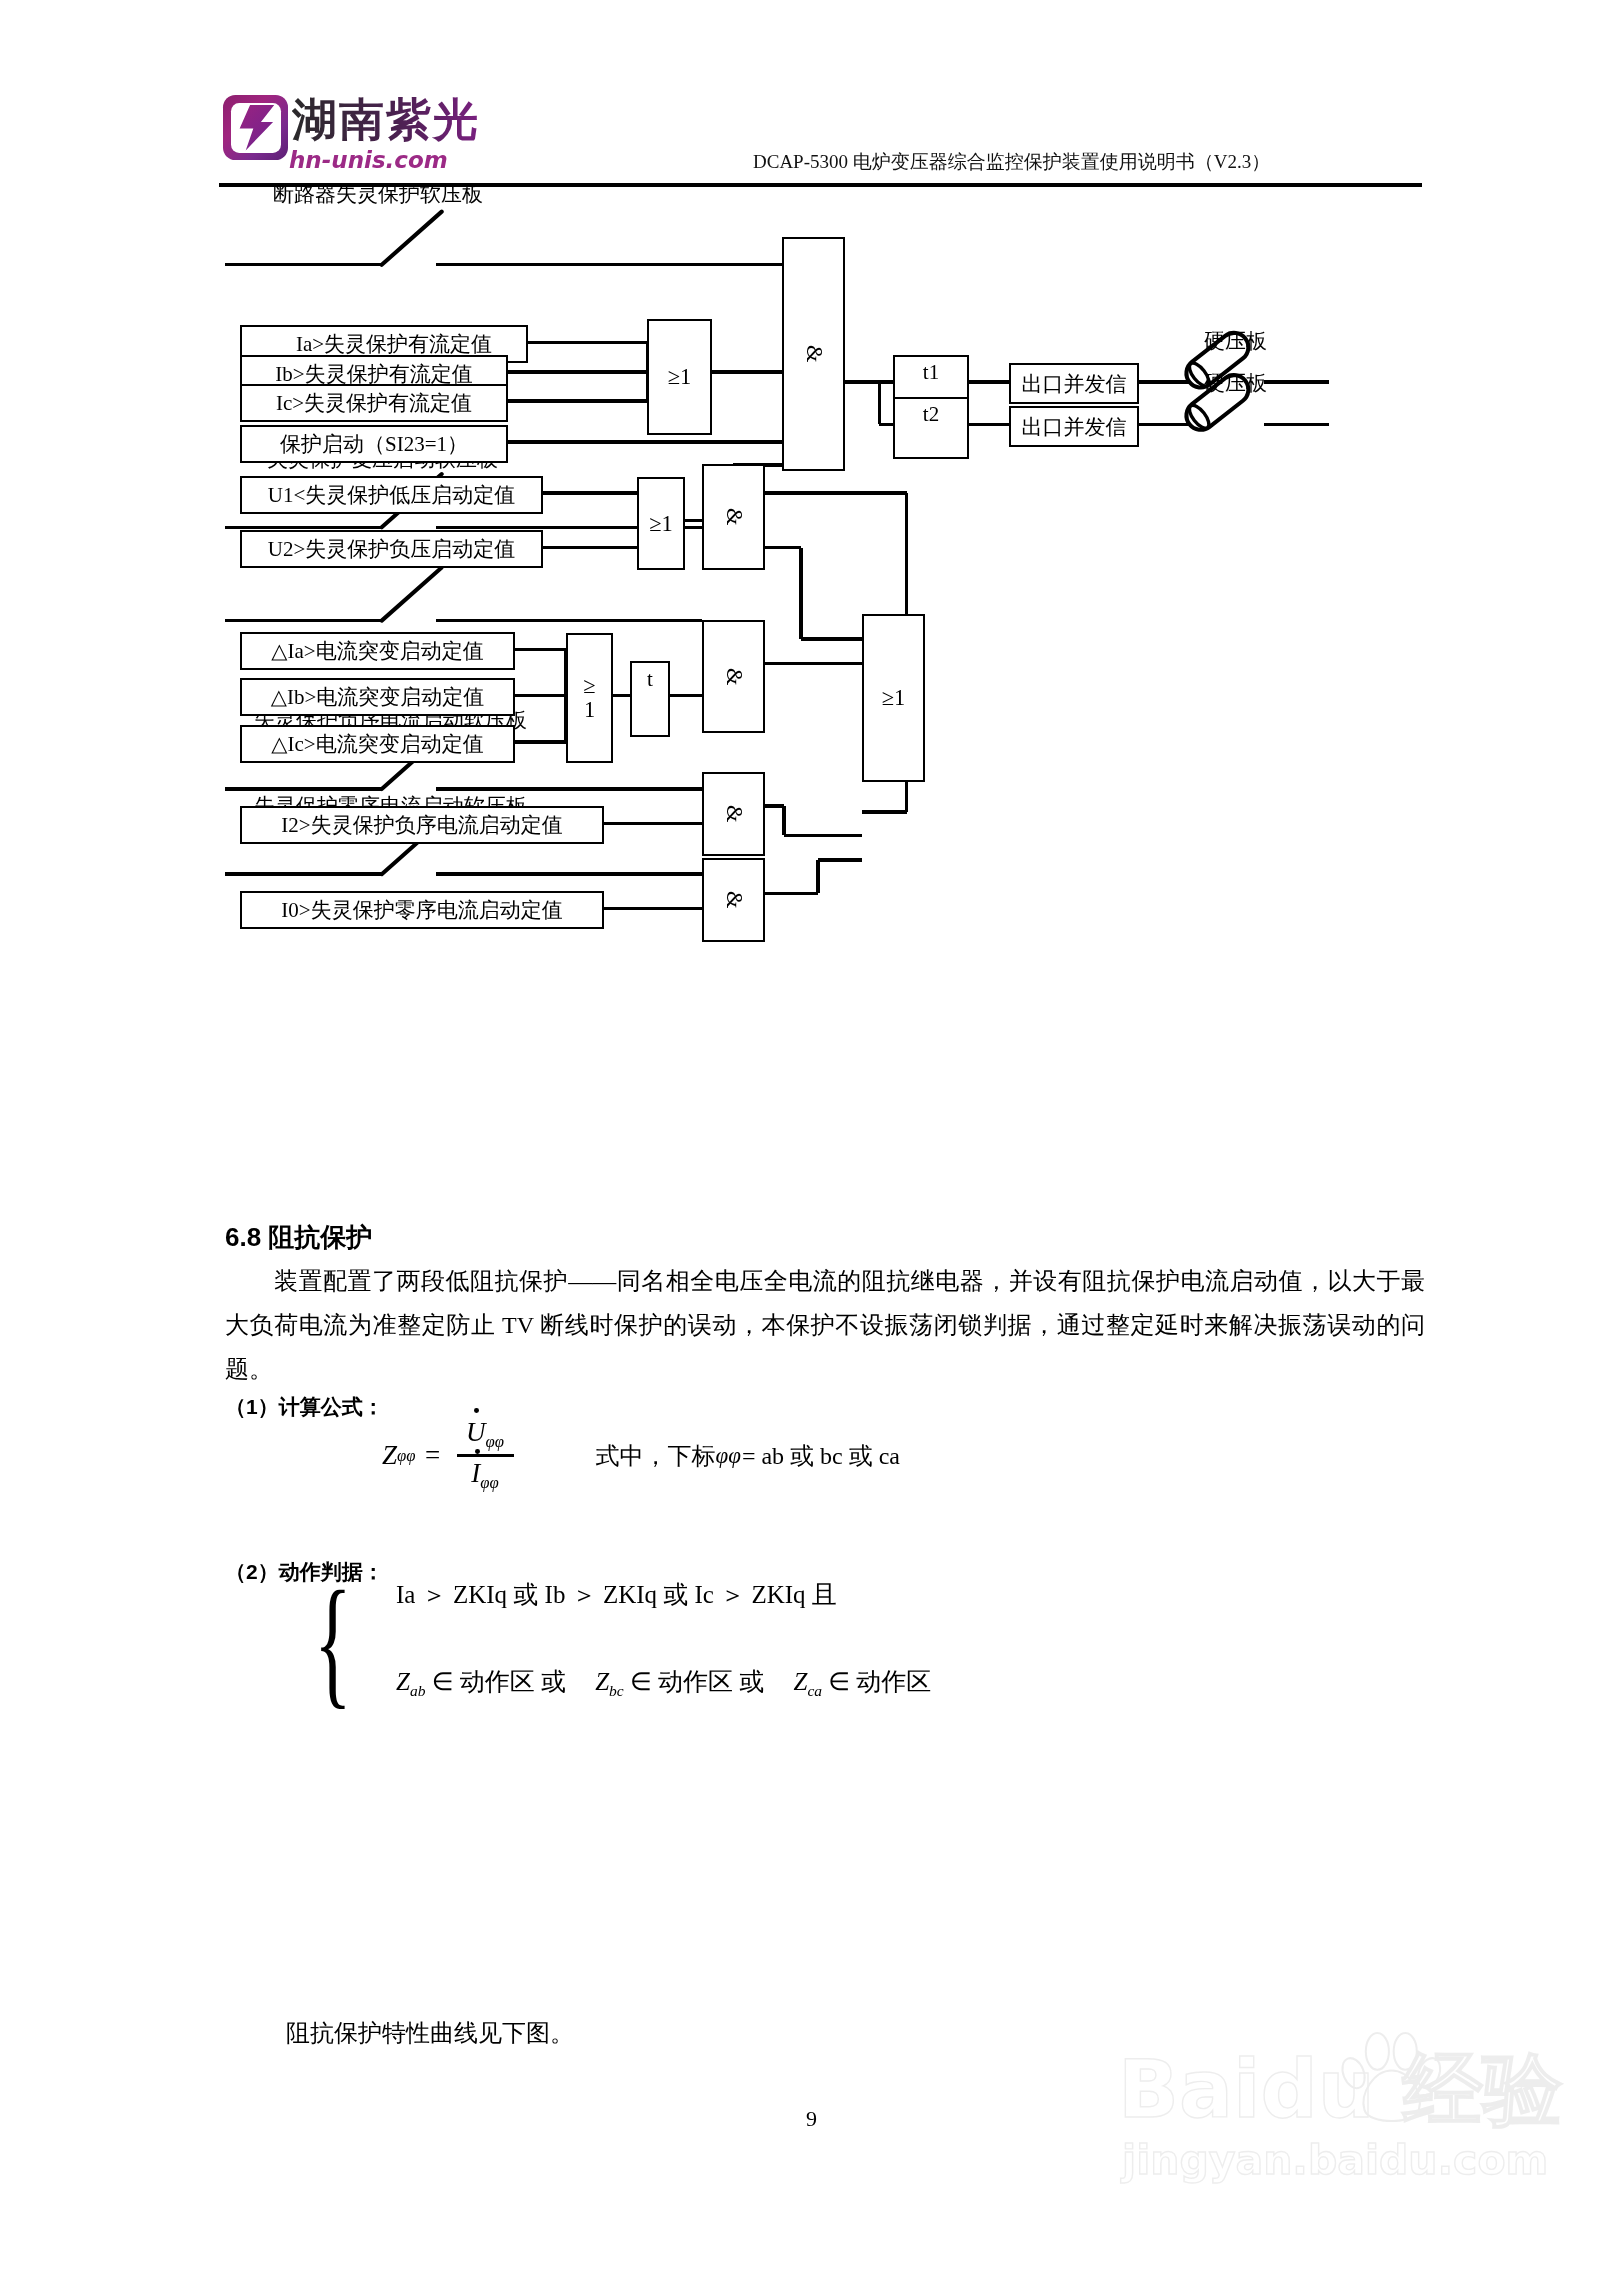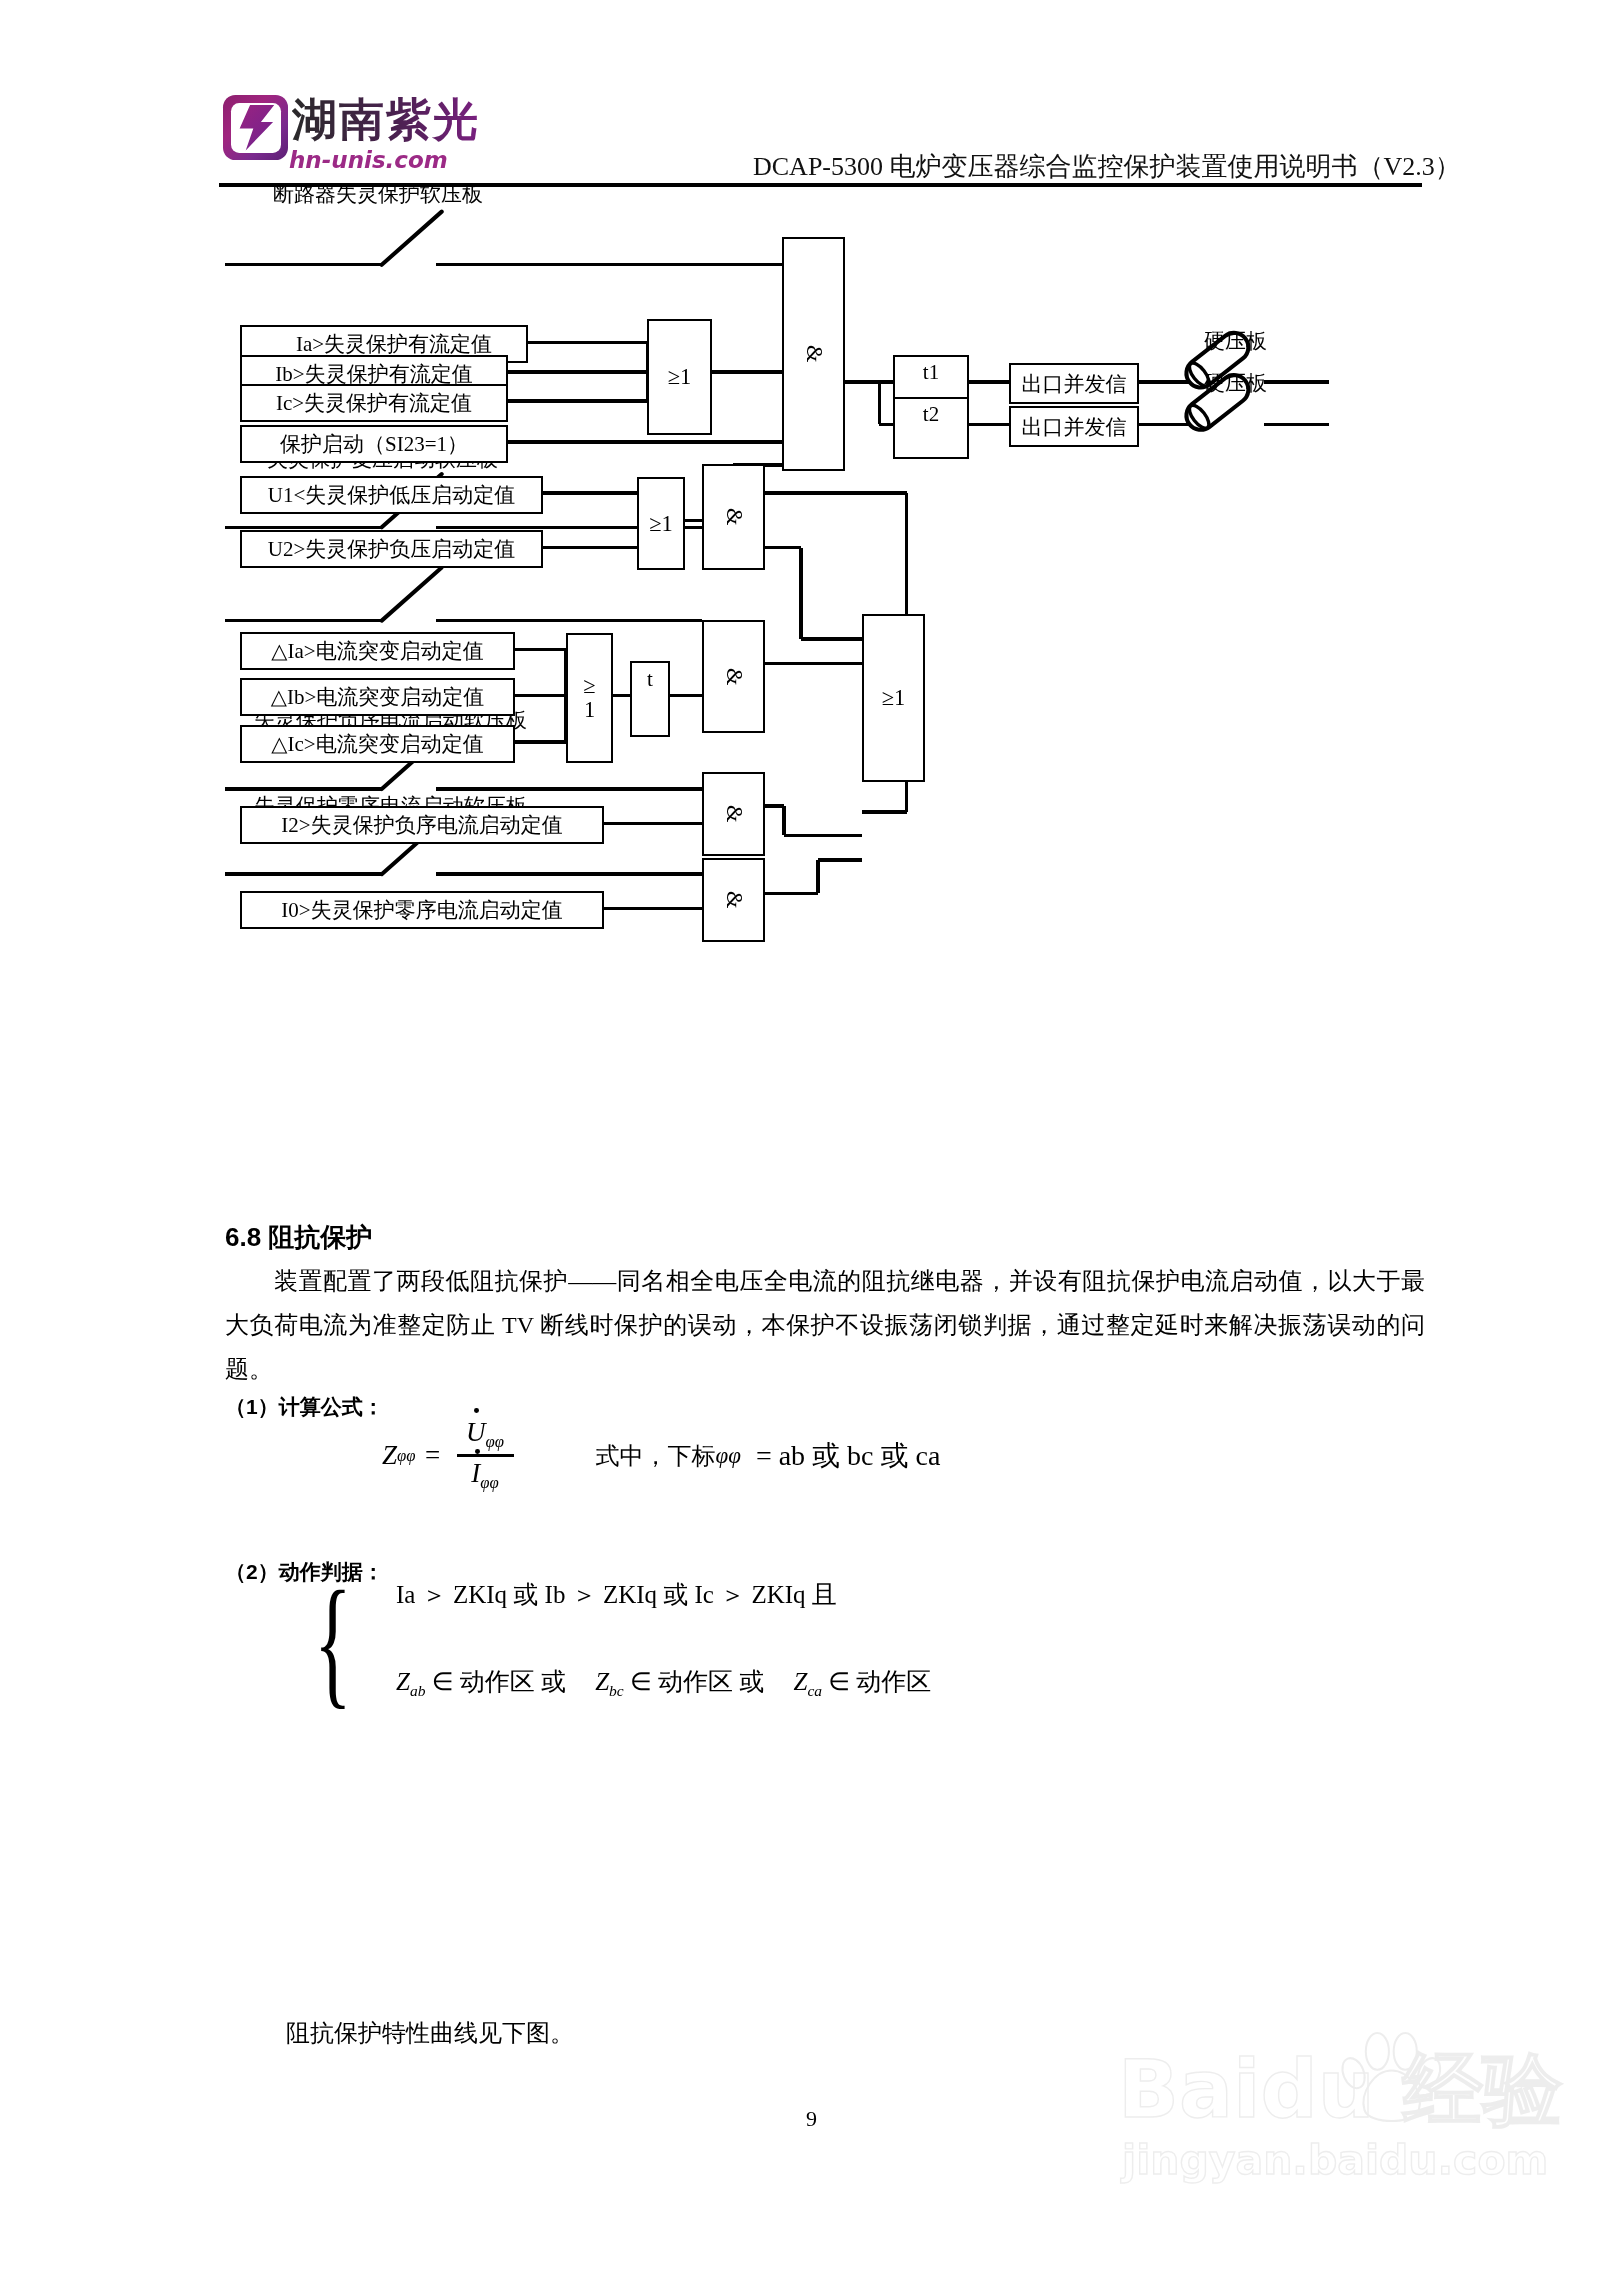--- a/index.html
+++ b/index.html
@@ -16,21 +16,21 @@
   #logo-mark .bolt{position:absolute;left:13.6px;top:9.5px;width:38px;height:46px;
     background:linear-gradient(135deg,#9b2380 0%,#6e2290 100%);
     clip-path:polygon(36% 0%,100% 0%,64% 38%,96% 38%,24% 100%,44% 52%,8% 52%);}
   #logo-cn{position:absolute;left:292px;top:97px;font-size:45px;line-height:45px;
     font-family:"DejaVu Serif",serif;font-weight:700;letter-spacing:2px;
     background:linear-gradient(90deg,#2a2a2a 0%,#4a2150 55%,#7a2080 100%);
     -webkit-background-clip:text;background-clip:text;color:transparent;}
   #logo-url{position:absolute;left:289px;top:149px;font-size:23px;line-height:23px;
     font-family:"DejaVu Sans",sans-serif;font-weight:700;font-style:italic;
     color:#9c2a86;letter-spacing:0px;}
-  #header-title{position:absolute;left:753px;top:149px;font-size:26px;
+  #header-title{position:absolute;left:753px;top:149px;font-size:19px;
     font-family:"Liberation Serif",serif;color:#111;white-space:nowrap;}
   #header-rule{position:absolute;left:219px;top:183px;width:1203px;height:4.1px;background:#000;}
 
   
   #diagram{position:absolute;left:0;top:191px;width:1623px;height:1016px;}
   #diagram svg{position:absolute;left:0;top:0;}
   .dg-label{position:absolute;font-size:21px;line-height:21px;white-space:nowrap;
             font-family:"Liberation Serif",serif;color:#000;}
   .dg-box{position:absolute;border:2px solid #000;background:#fff;
           display:flex;align-items:center;justify-content:center;
@@ -292,21 +292,21 @@
   <span class="mvar">Z</span>
     <span class="sub">φφ</span>
   <span style="margin:0 9.5px;">=</span>
   <span class="frac">
     <span class="num"><span class="mvar dotover">U</span><span class="sub">φφ</span></span>
     <span class="bar"></span>
     <span class="den"><span class="mvar dotover">I</span><span class="sub">φφ</span></span>
   </span>
   <span style="margin-left:75px;font-size:24px;">式中，下标</span>
     <span style="font-size:23px;font-style:italic;">φφ</span>
-  <span style="margin-left:15px;font-size:28px;">= ab 或 bc 或 ca</span>
+  <span style="margin-left:1px;font-size:24px;">= ab 或 bc 或 ca</span>
 </div>
 
 <div id="criteria">
   <div id="brace">{</div>
   <div class="crit-line" style="left:82px;top:13.6px;">Ia ＞ ZKIq   或   Ib ＞ ZKIq   或   Ic ＞ ZKIq  且</div>
   <div class="crit-line" style="left:82px;top:101px;">
     <span class="mvar">Z</span><span class="sub">ab</span><span> ∈ 动作区   或</span>
     <span style="margin-left:23px;" class="mvar">Z</span><span class="sub">bc</span><span> ∈ 动作区   或</span>
     <span style="margin-left:23px;" class="mvar">Z</span><span class="sub">ca</span><span> ∈ 动作区</span>
   </div>

